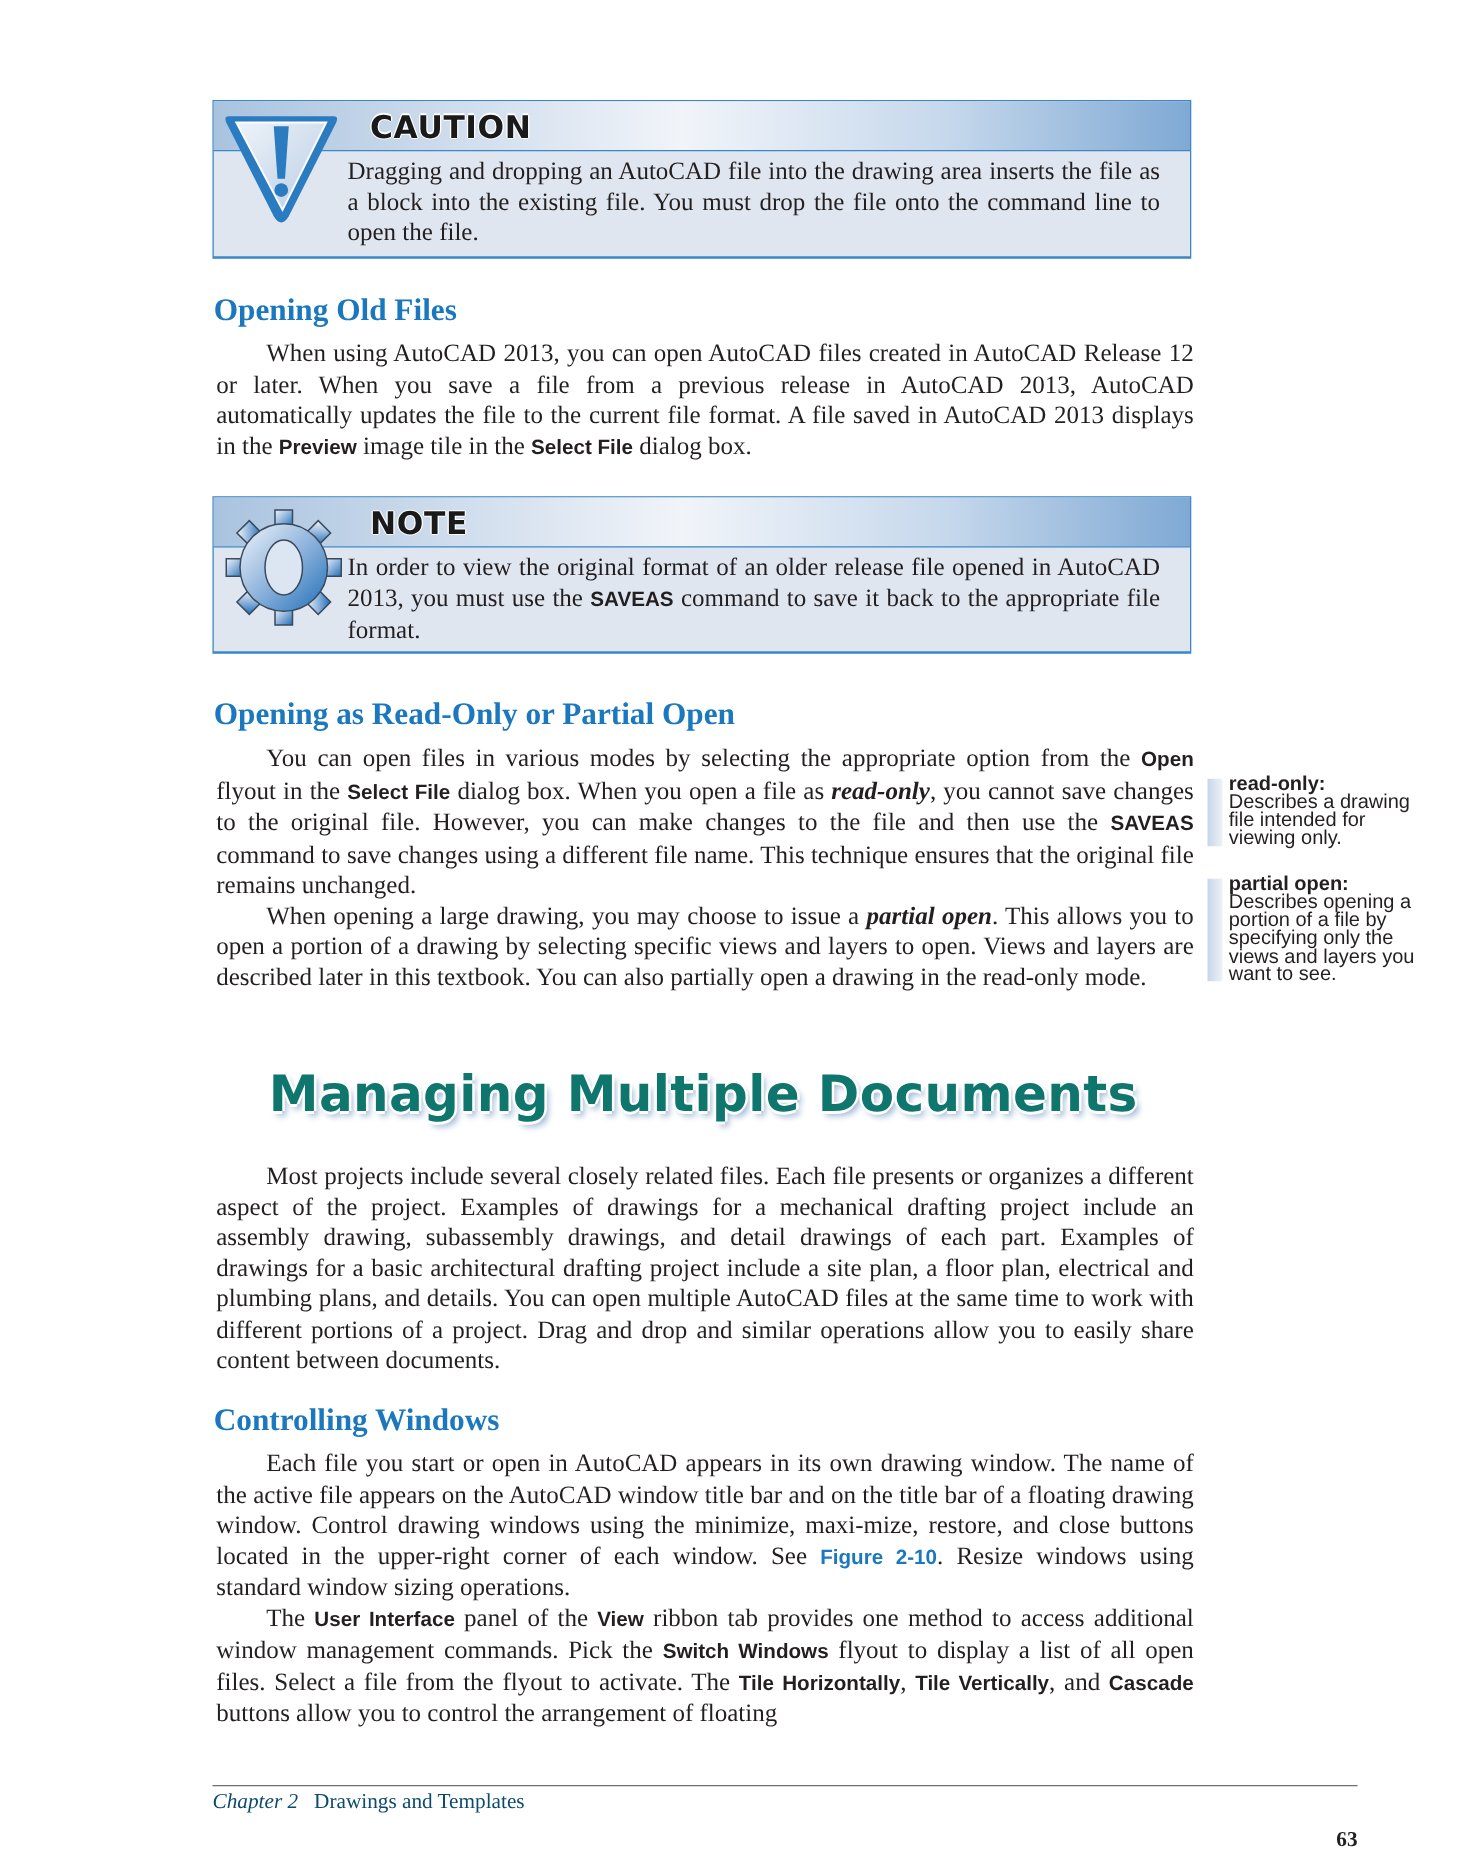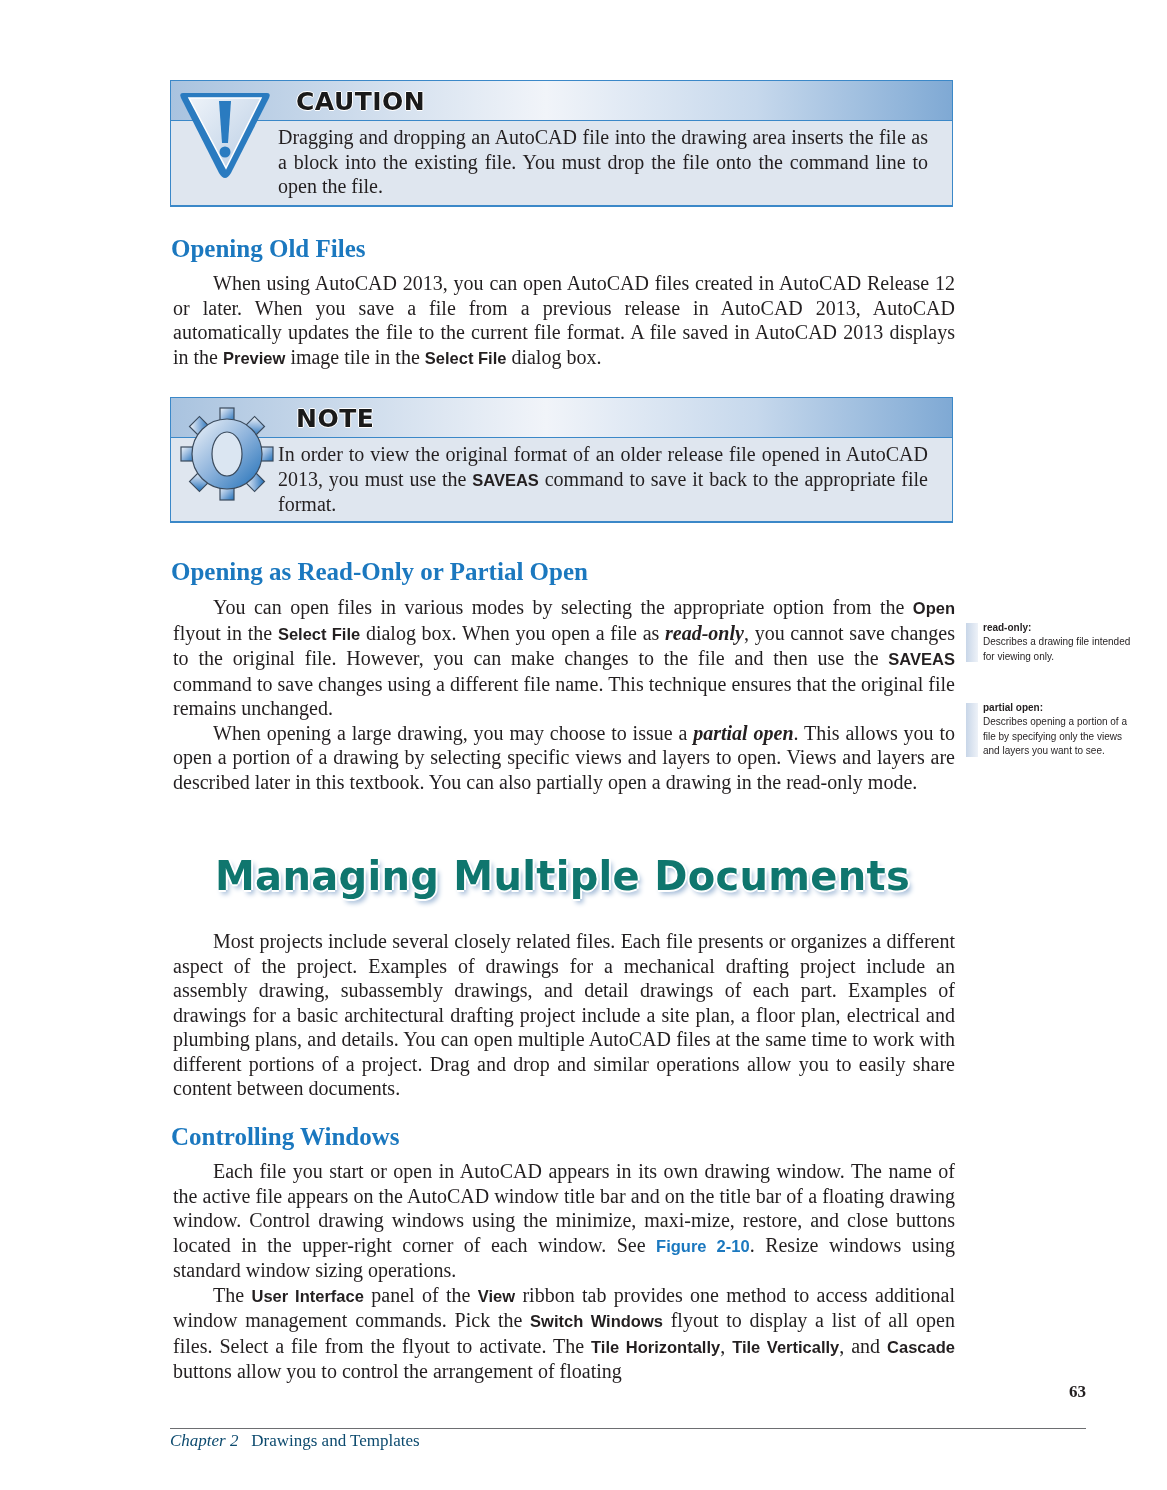--- a/index.html
+++ b/index.html
@@ -24,29 +24,29 @@
                font-weight: bold; color: #1b78bf; font-size: 25px; }
   .para { position: absolute; left: 172px; width: 782px; font-size: 20px; line-height: 24.5px;
           text-align: justify; margin: 1px; }
   .para p { margin: 0; text-indent: 40px; }
 
   .chapter-title { position: absolute; left: 215px; top: 853px; margin: 0; font-family: "DejaVu Sans", sans-serif;
                    font-weight: bold; font-size: 40px; color: #0f766e; letter-spacing: 0.3px;
                    text-shadow: 2px 0 0 #fff, -2px 0 0 #fff, 0 2px 0 #fff, 0 -2px 0 #fff, 3px 4px 5px #9fb8d6; }
 
   .margin-note { position: absolute; left: 966px; width: 150px; padding-left: 17px;
-                 font-family: "Liberation Sans", "DejaVu Sans", sans-serif; font-size: 10px; line-height: 14.4px; color: #231f20; }
+                 font-family: "Liberation Sans", "DejaVu Sans", sans-serif; font-size: 16px; line-height: 14.4px; color: #231f20; }
   .margin-note .bar { position: absolute; left: 0; top: 2px; bottom: 2px; width: 12px;
                       background: linear-gradient(90deg, #c8d6e8, #eef2f8); }
   .margin-note .term { font-weight: bold; display: block; }
 
   .footer-rule { position: absolute; left: 170px; top: 1428px; width: 916px; height: 0; border-top: 1px solid #6d6e71; }
   .footer-left { position: absolute; left: 170px; top: 1431px; font-size: 17px; color: #0c4a6e; }
   .footer-left i { font-style: italic; }
-  .footer-right { position: absolute; right: 81px; top: 1382px; font-size: 17px; font-weight: bold; }
+  .footer-right { position: absolute; right: 81px; top: 1462px; font-size: 17px; font-weight: bold; }
   .link { color: #1b78bf; font-weight: bold; font-family: "Liberation Sans", "DejaVu Sans", sans-serif; font-size: 16.5px; }
   .term-em { font-weight: bold; font-style: italic; }
 </style>
 </head>
 <body>
 
 <div class="page">
 
   <div class="callout" style="top:80px; height:127px;">
     <div class="band"></div>

